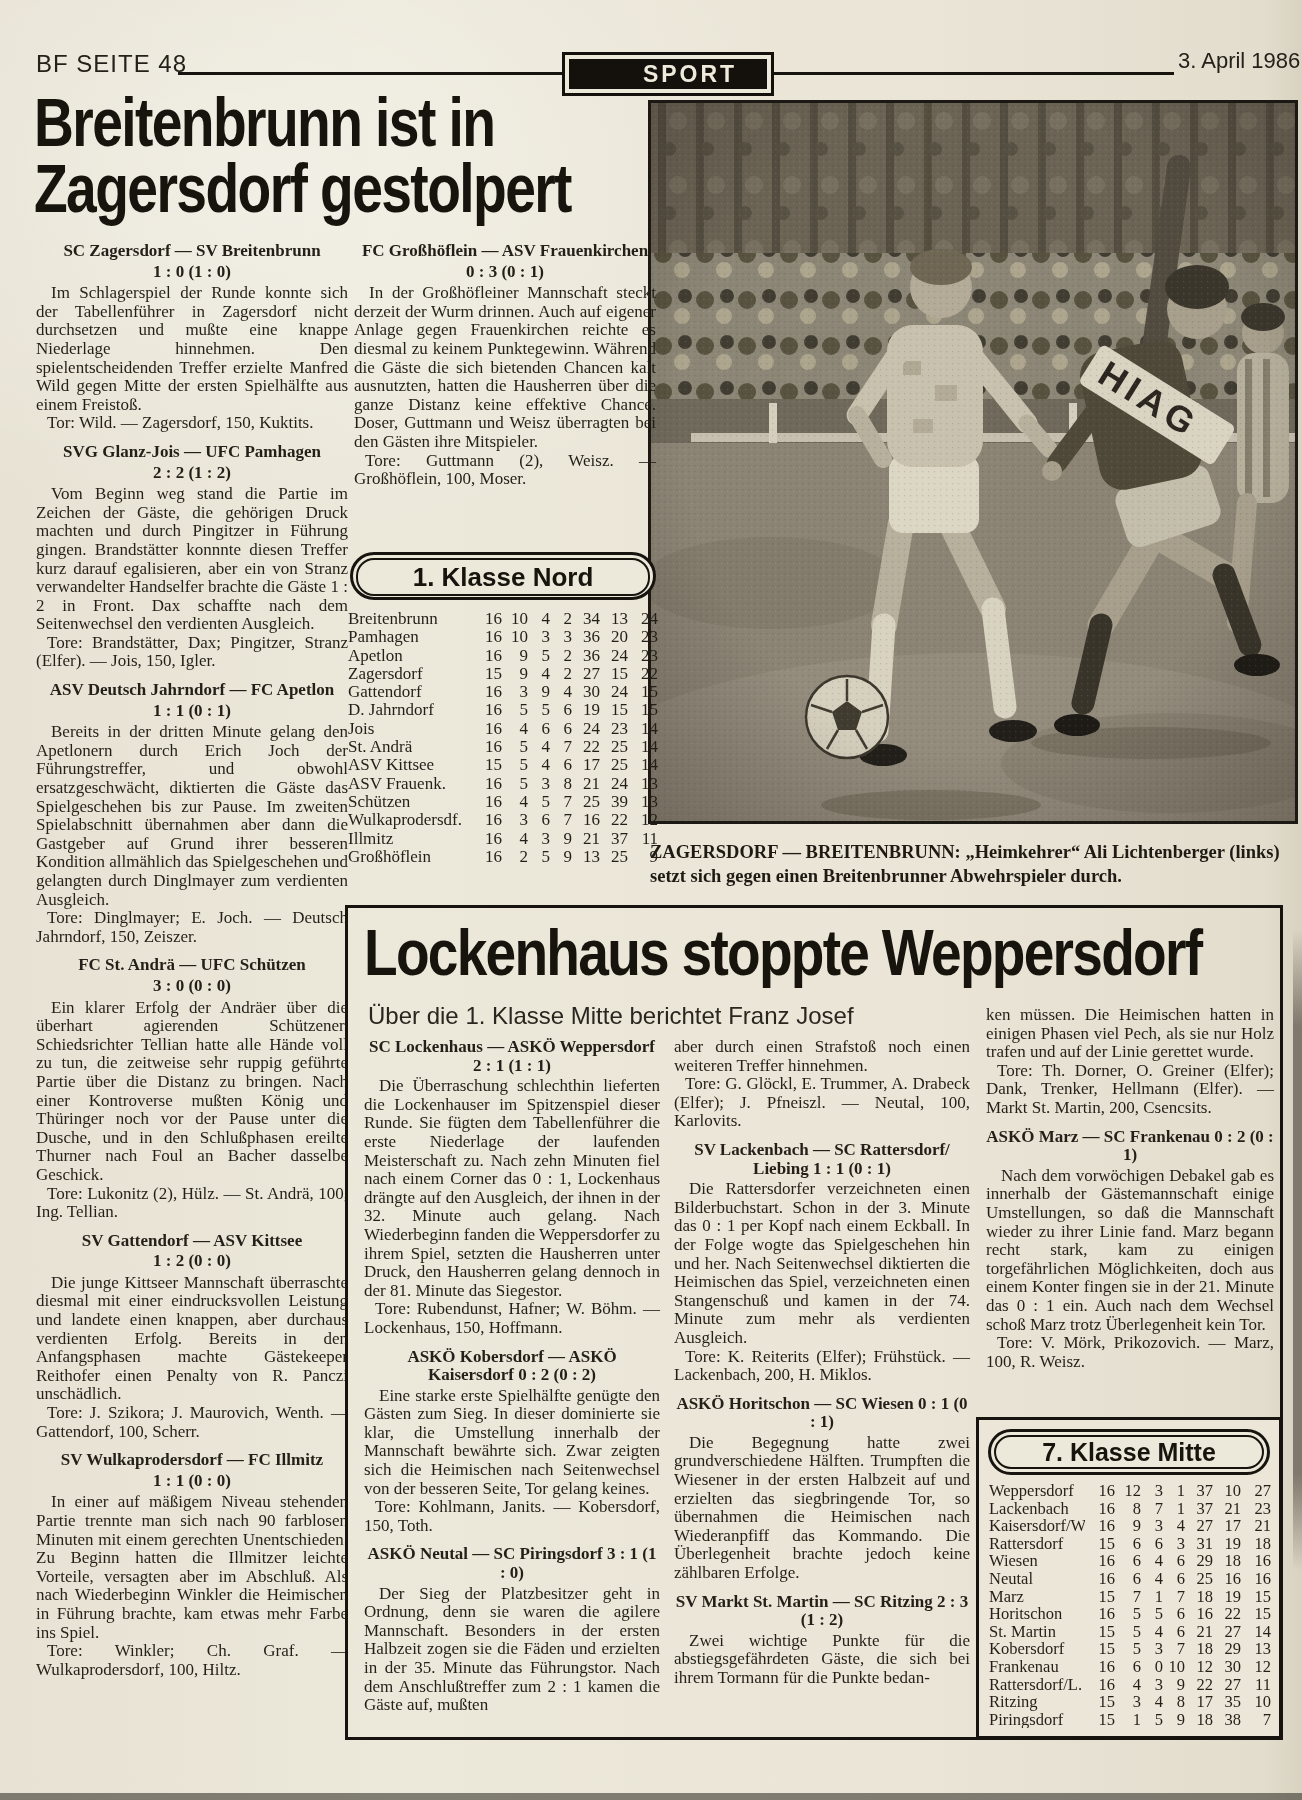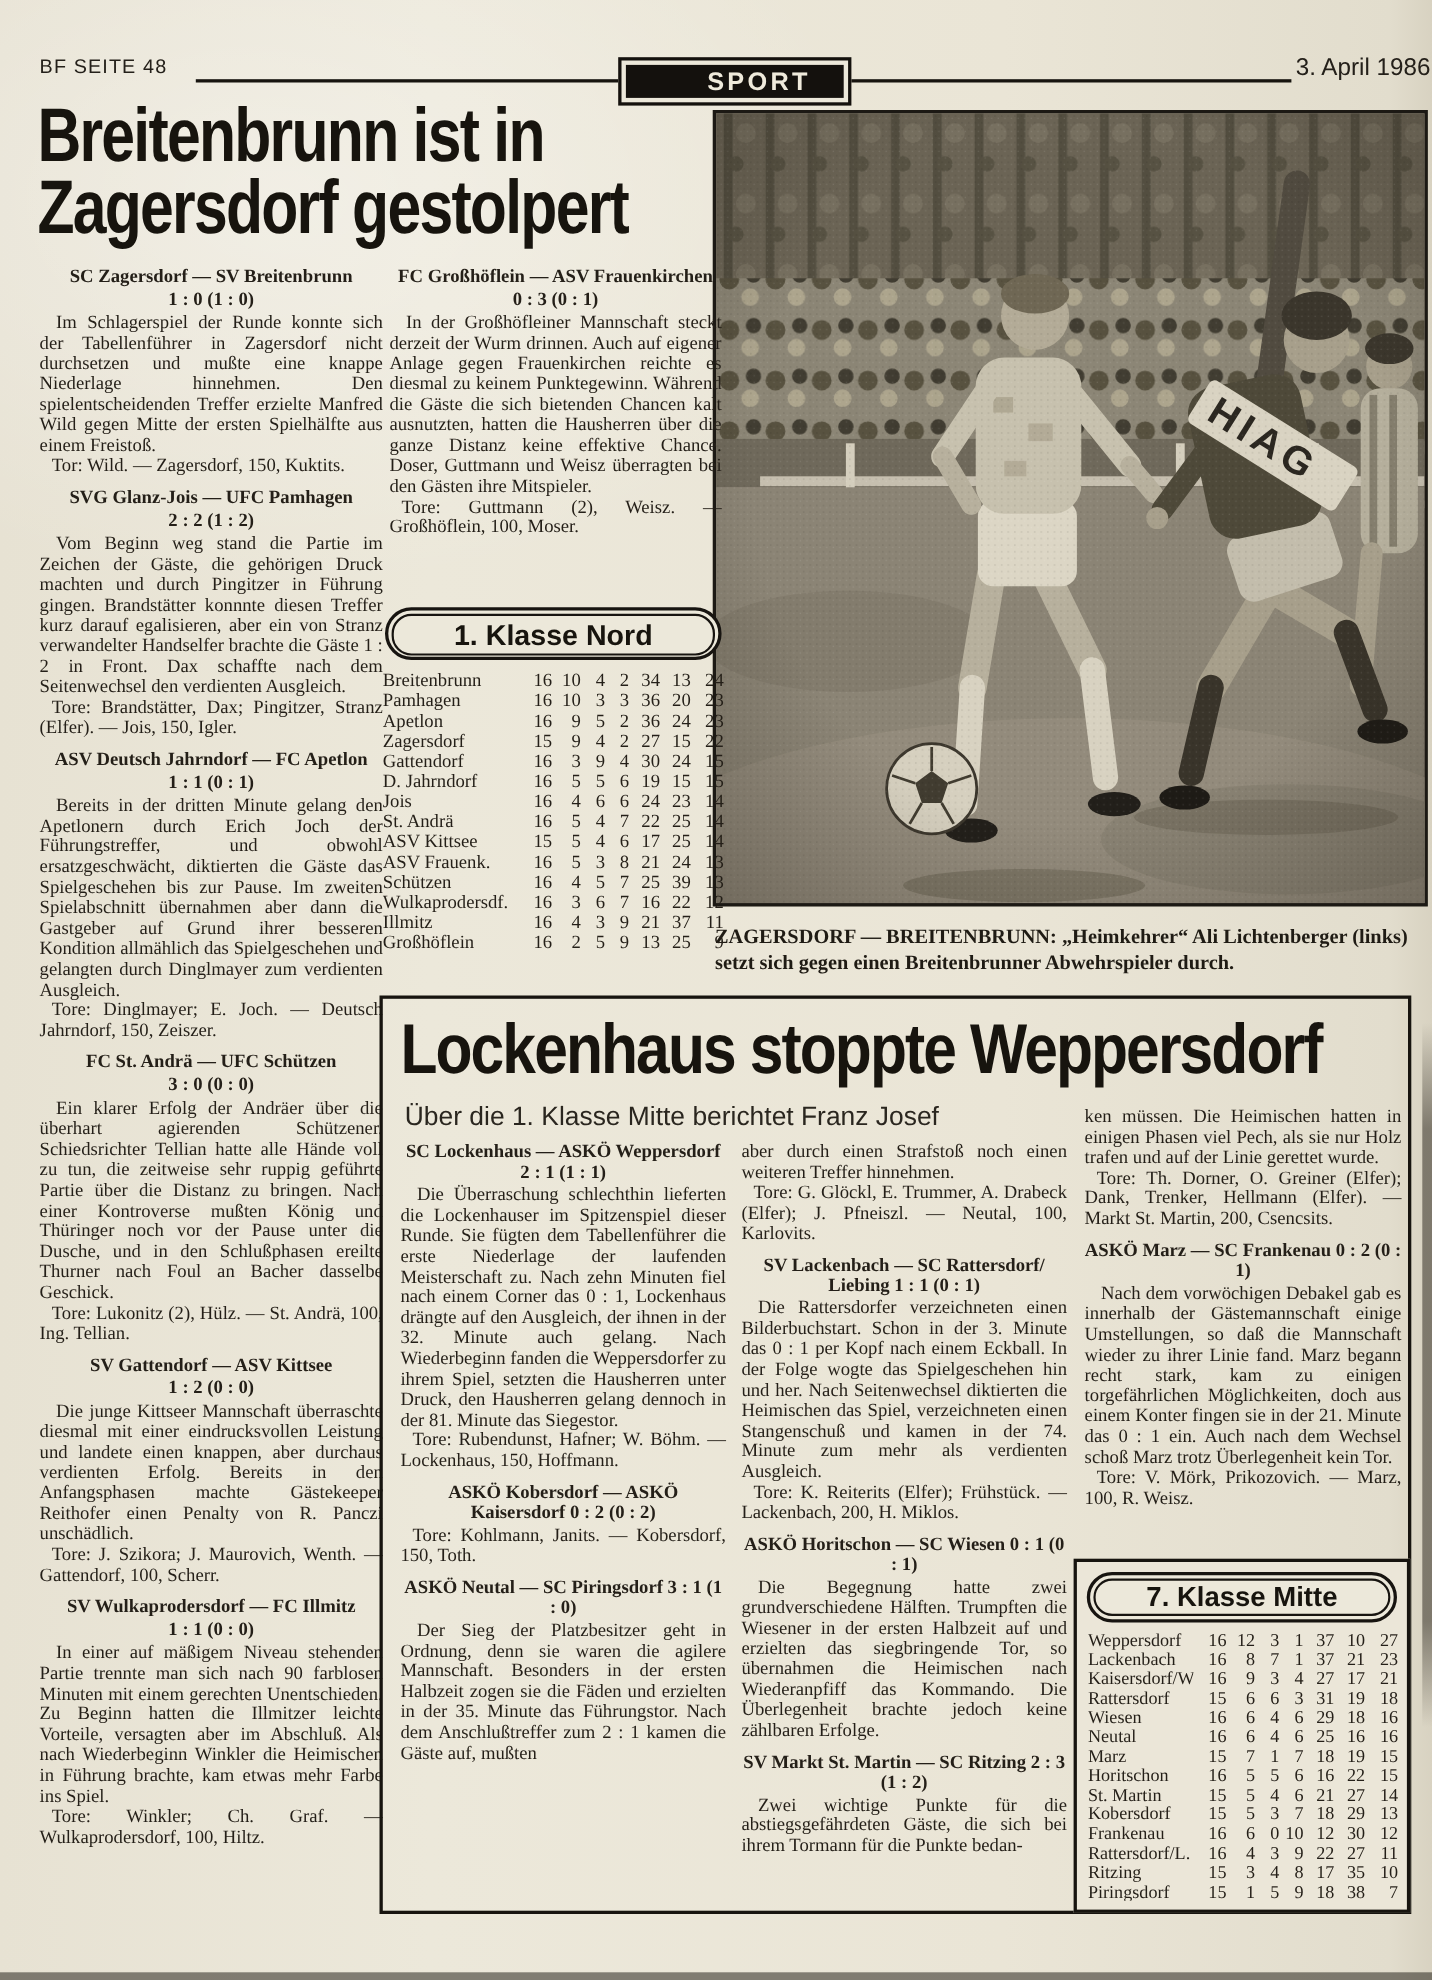--- a/index.html
+++ b/index.html
@@ -4,21 +4,21 @@
 <style>
   html,body{margin:0;padding:0;background:#b9b4a6;}
   .page{position:relative;width:1302px;height:1800px;margin:0 auto;overflow:hidden;
     background:
       radial-gradient(ellipse 900px 600px at 20% 10%, rgba(255,255,255,.35), rgba(255,255,255,0) 60%),
       linear-gradient(90deg,#e7e2d3 0%,#ece8da 30%,#eae5d6 70%,#e2ddcd 97%,#d8d2c1 100%),
       #e9e4d6;
     color:#211d16;font-family:"Liberation Serif",serif;}
   
   .masthead-left{position:absolute;left:36px;top:50px;font-family:"Liberation Sans",sans-serif;
-    font-size:18px;letter-spacing:1px;color:#24201a;}
+    font-size:24px;letter-spacing:1px;color:#24201a;}
   .masthead-date{position:absolute;left:1178px;top:48px;font-family:"Liberation Sans",sans-serif;
     font-size:22px;color:#24201a;}
   .rule{position:absolute;height:3px;background:#17140f;}
   .rule-l{left:178px;top:72px;width:384px;}
   .rule-r{left:774px;top:72px;width:400px;}
   .sport-box{position:absolute;left:562px;top:52px;width:212px;height:44px;border:3px solid #14110d;box-sizing:border-box;background:#ece8da;}
   .sport-inner{position:absolute;left:4px;top:4px;right:4px;bottom:4px;background:#14110d;
     color:#efeadb;font-family:"Liberation Sans",sans-serif;font-weight:bold;font-size:23px;
     letter-spacing:3px;display:flex;align-items:center;justify-content:center;padding-left:44px;}
   
@@ -395,20 +395,21 @@
 
     <div class="col colA">
 
     <div class="seg">
           <div class="a-h auto-hide">SC Lockenhaus — ASKÖ Weppersdorf 2 : 1 (1 : 1)</div>
           <div class="a-b auto-hide">Die Überraschung schlechthin lieferten die Lockenhauser im Spitzenspiel dieser Runde. Sie fügten dem Tabellenführer die erste Niederlage der laufenden Meisterschaft zu. Nach zehn Minuten fiel nach einem Corner das 0 : 1, Lockenhaus drängte auf den Ausgleich, der ihnen in der 32. Minute auch gelang. Nach Wiederbeginn fanden die Weppersdorfer zu ihrem Spiel, setzten die Hausherren unter Druck, den Hausherren gelang dennoch in der 81. Minute das Siegestor.</div>
           <div class="a-t auto-hide"><b>Tore:</b><span> Rubendunst, Hafner; W. Böhm. — Lockenhaus, 150, Hoffmann.</span></div>
         </div>
         <div class="seg">
           <div class="a-h auto-hide">ASKÖ Kobersdorf — ASKÖ Kaisersdorf 0 : 2 (0 : 2)</div>
+          <div class="a-b auto-hide">Eine starke erste Spielhälfte genügte den Gästen zum Sieg. In dieser dominierte sie klar, die Umstellung innerhalb der Mannschaft bewährte sich. Zwar zeigten sich die Heimischen nach Seitenwechsel von der besseren Seite, Tor gelang keines.</div>
           <div class="a-t auto-hide"><b>Tore:</b><span> Kohlmann, Janits. — Kobersdorf, 150, Toth.</span></div>
         </div>
         <div class="seg">
           <div class="a-h auto-hide">ASKÖ Neutal — SC Piringsdorf 3 : 1 (1 : 0)</div>
           <div class="a-b auto-hide">Der Sieg der Platzbesitzer geht in Ordnung, denn sie waren die agilere Mannschaft. Besonders in der ersten Halbzeit zogen sie die Fäden und erzielten in der 35. Minute das Führungstor. Nach dem Anschlußtreffer zum 2 : 1 kamen die Gäste auf, mußten</div>
         </div>
       </div>
     <div class="col colB">
 
     <div class="seg">

